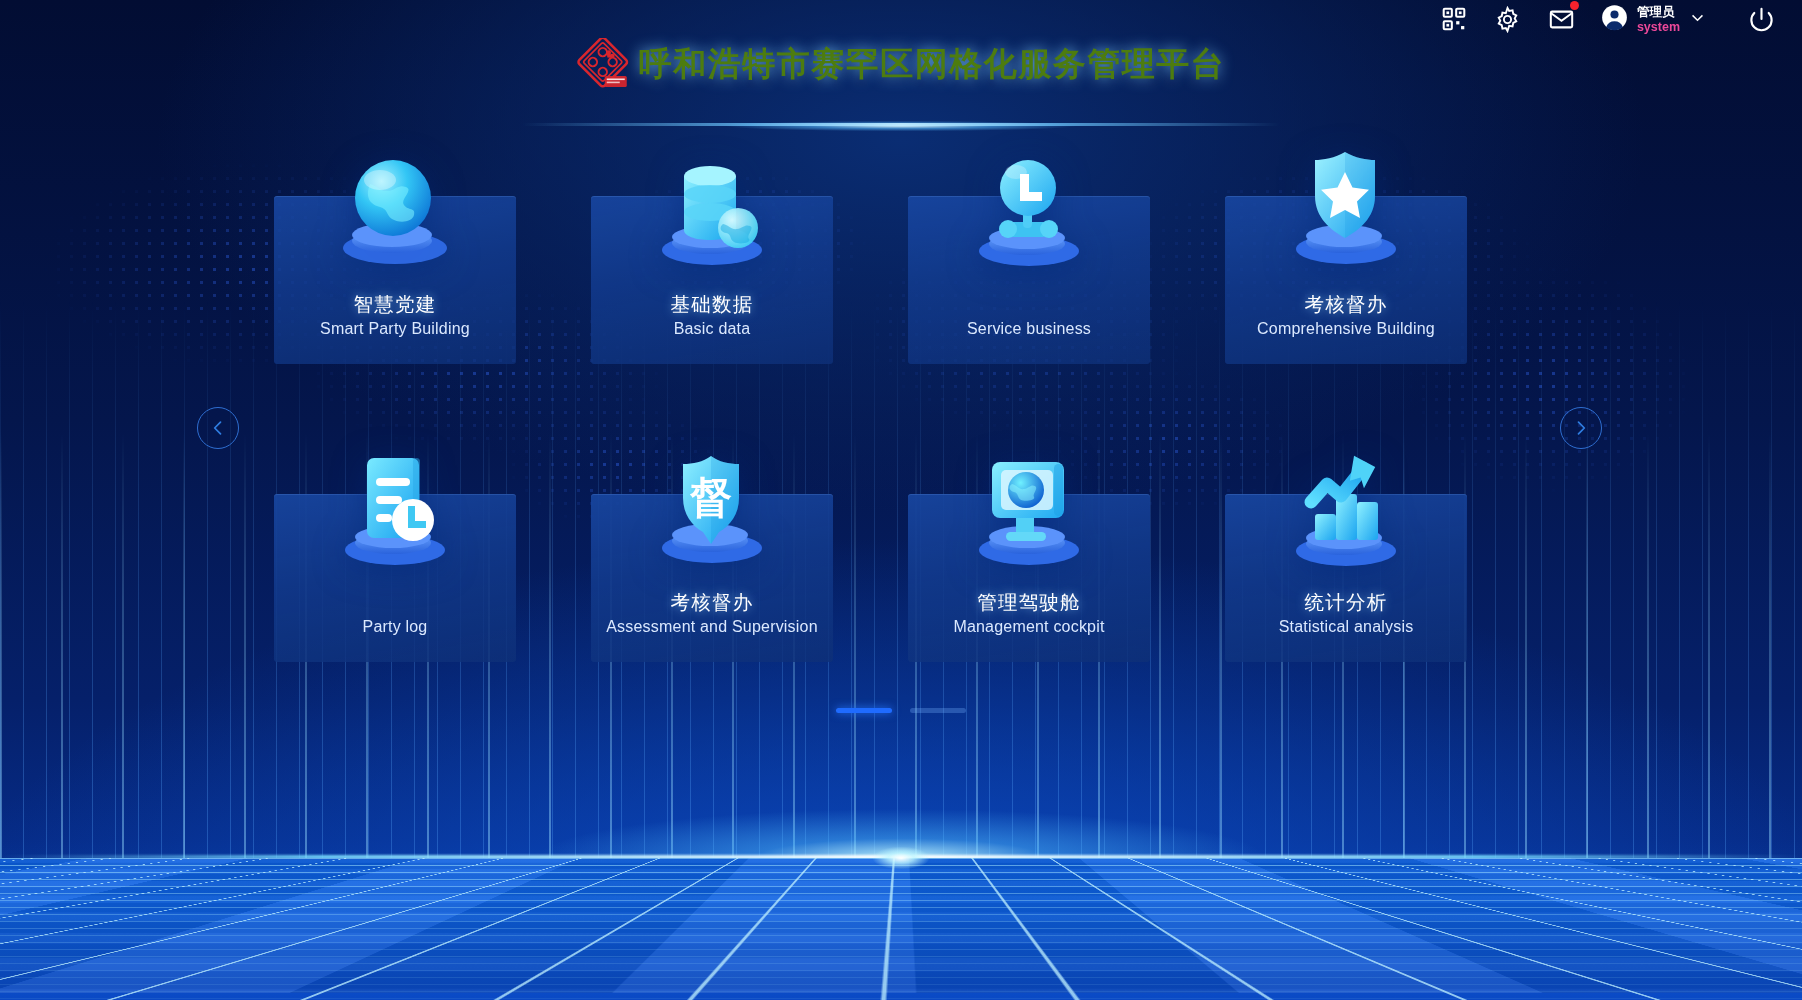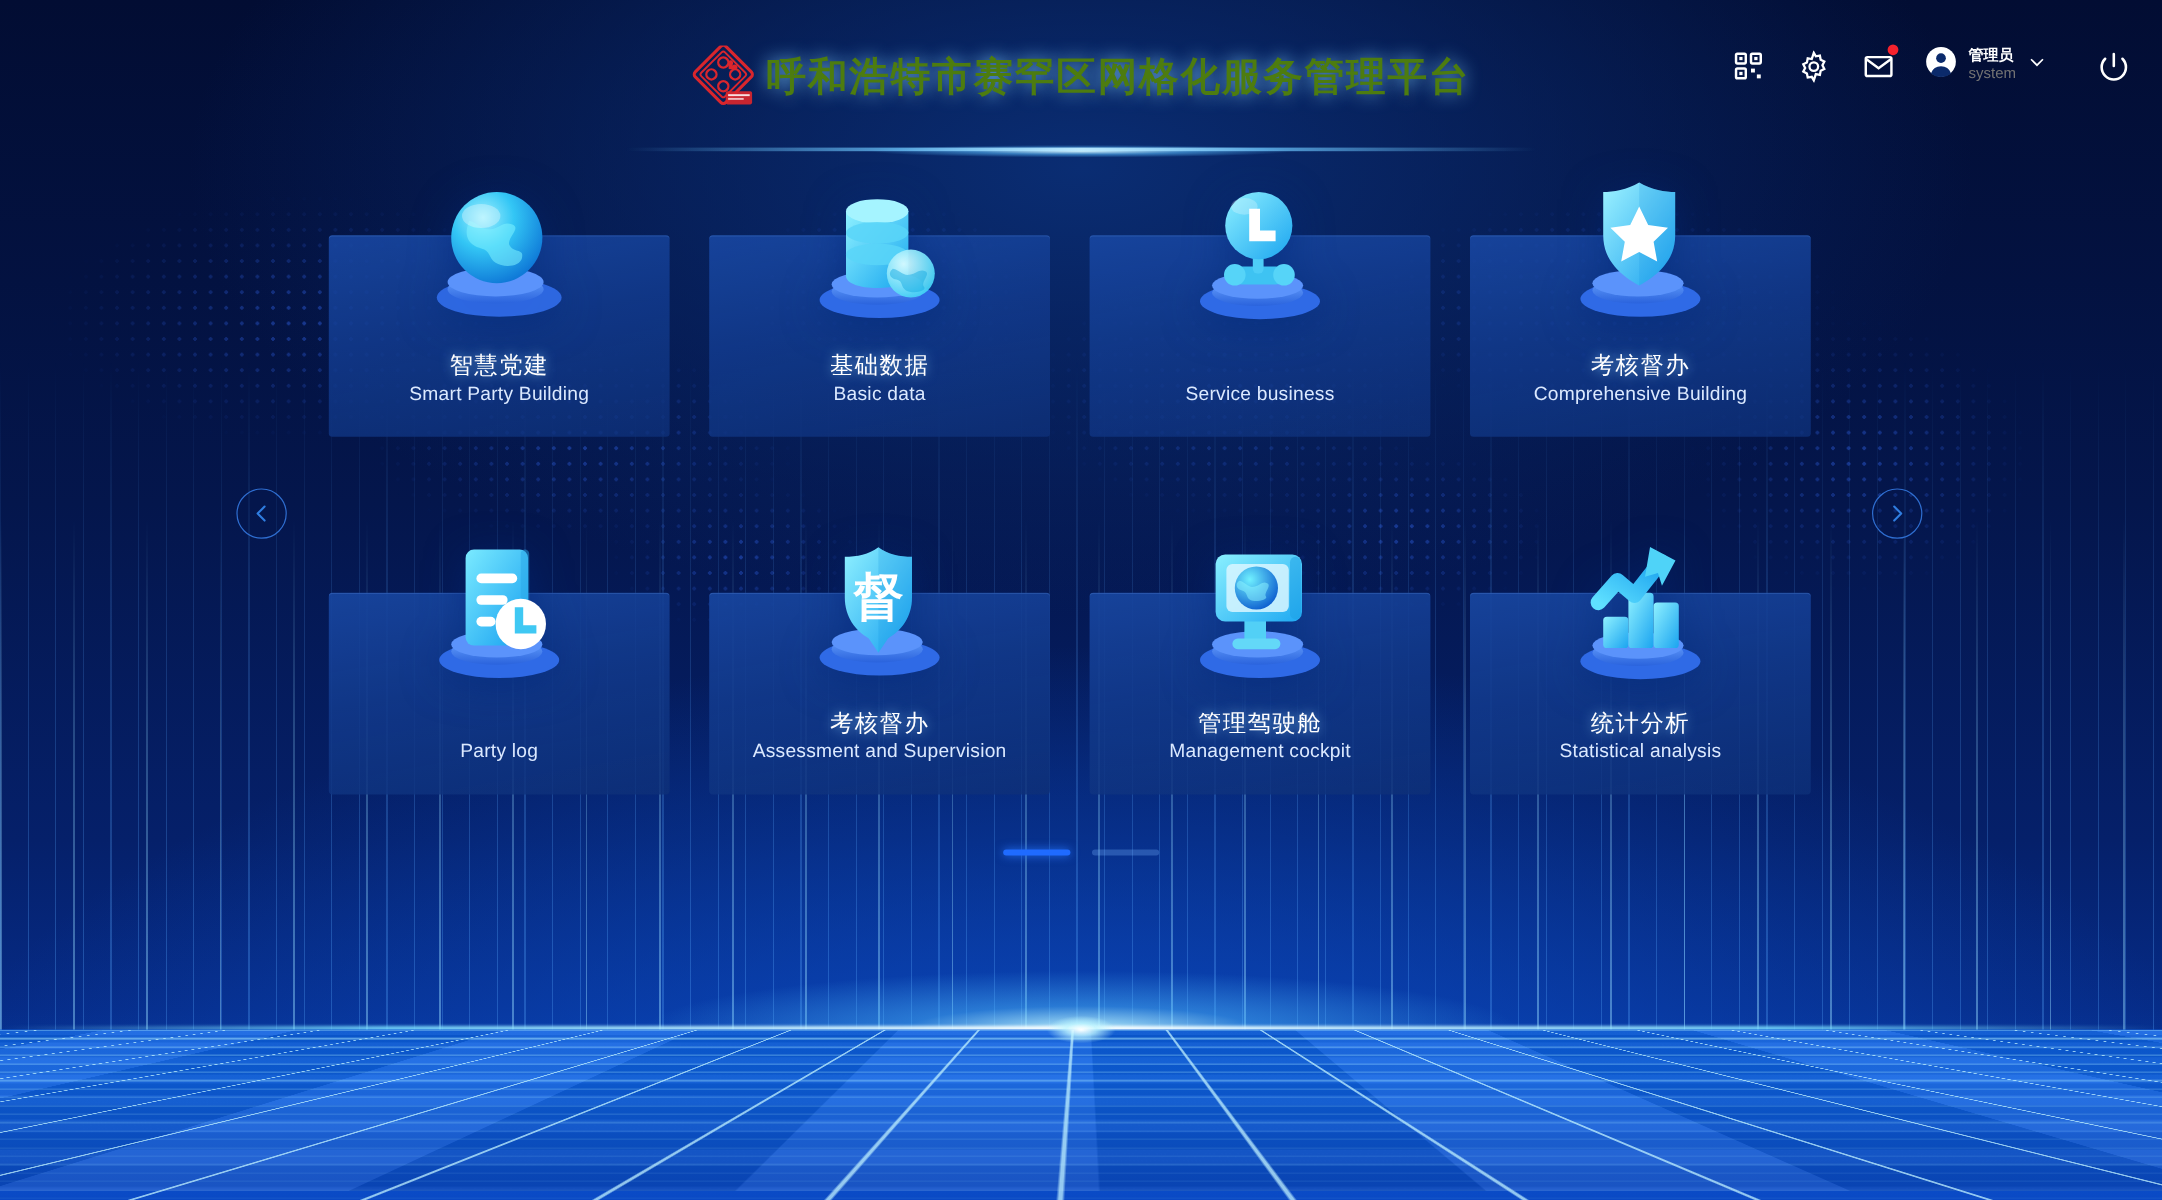--- a/index.html
+++ b/index.html
@@ -132,41 +132,41 @@
     background:radial-gradient(ellipse 235px 7px at 50% 50%, rgba(210,245,255,.95) 0%, rgba(90,190,255,.55) 38%, rgba(40,120,255,0) 75%);
   }
   .title-underline2{
     position:absolute; left:50%; transform:translateX(-50%);
     top:123px; width:760px; height:3px;
     background:linear-gradient(90deg, rgba(40,120,255,0) 0%, rgba(110,200,255,.75) 30%, rgba(190,235,255,.95) 50%, rgba(110,200,255,.75) 70%, rgba(40,120,255,0) 100%);
     filter:blur(.6px);
   }
 
   .header-right{
-    position:absolute; right:26px; top:38px;
-    display:flex; align-items:flex-end; gap:24px;
+    position:absolute; right:26px; top:4px;
+    display:flex; align-items:flex-start; gap:24px;
   }
   .hdr-icon{
     width:30px; height:30px; position:relative; cursor:pointer;
     display:flex; align-items:center; justify-content:center;
   }
   .hdr-icon svg{ display:block; }
   .badge-dot{
     position:absolute; right:-2px; top:-3px; width:9px; height:9px;
     border-radius:50%; background:#f5222d;
   }
   .user-box{ display:flex; align-items:center; gap:9px; cursor:pointer; }
   .user-meta{ line-height:1.18; }
   .user-name{ font-size:12.5px; color:#ffffff; font-weight:bold; }
-  .user-role{ font-size:12.5px; color:#737373; font-weight:normal; }
+  .user-role{ font-size:12.5px; color:#ec4899; font-weight:bold; }
 
   
   .stage{ position:absolute; inset:0; z-index:10; }
   .card{
-    position:absolute; width:284px; height:168px; border-radius:3px;
+    position:absolute; width:242px; height:168px; border-radius:3px;
     background:linear-gradient(170deg, rgba(24,70,160,.92) 0%, rgba(18,58,140,.88) 45%, rgba(14,48,120,.82) 100%);
     box-shadow:inset 0 1px 0 rgba(120,180,255,.18);
     cursor:pointer;
   }
   .card-label{
     position:absolute; left:0; right:0; bottom:46px; text-align:center;
     font-size:19.5px; color:#ffffff; font-weight:500; letter-spacing:1.2px;
     text-shadow:0 0 10px rgba(140,210,255,.7);
   }
   .card-sub{

